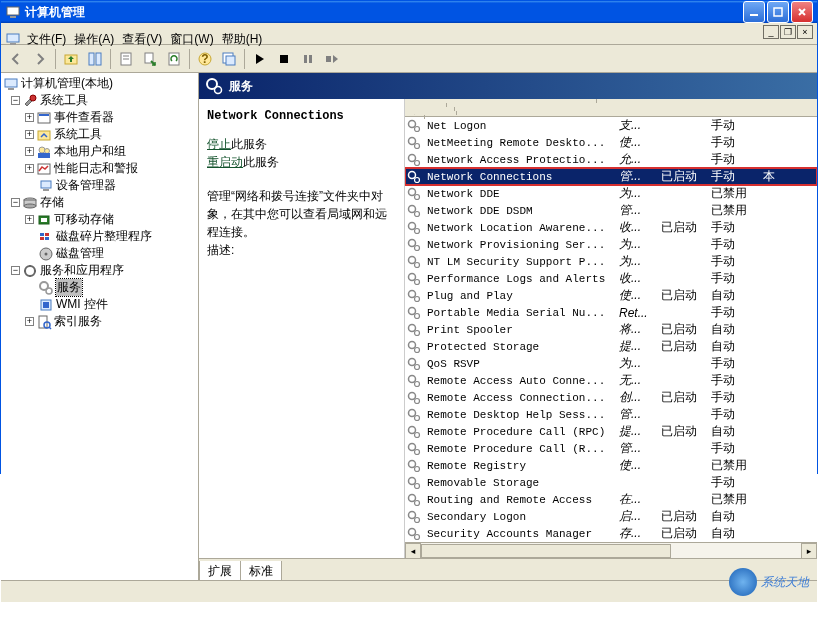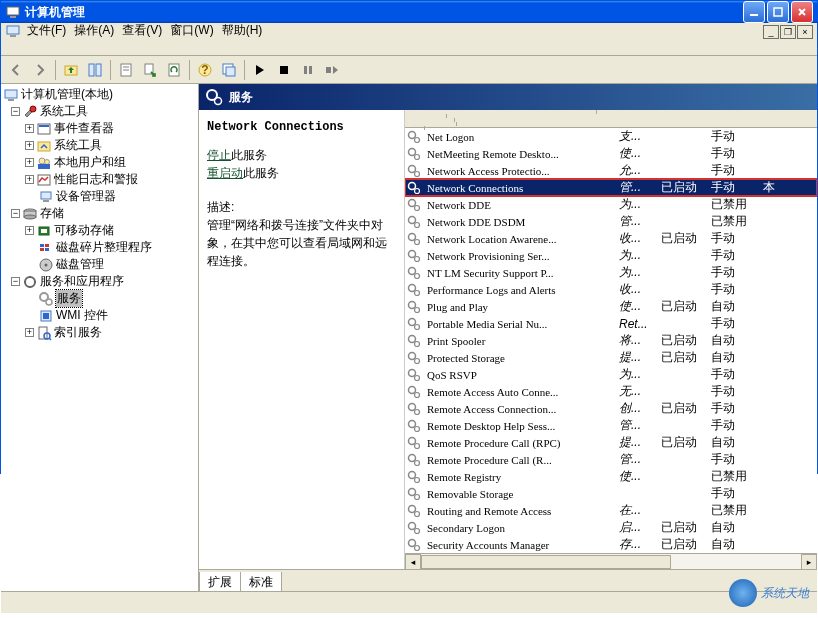--- a/index.html
+++ b/index.html
@@ -9,21 +9,21 @@
 .titlebar { height: 28px; background: linear-gradient(to bottom, #3a8ff0 0%, #0054e3 10%, #0054e3 90%, #003db0 100%); display: flex; align-items: center; padding: 0 4px; color: #fff; font-weight: bold; }
 .titlebar .icon { width: 16px; height: 16px; margin-right: 4px; display: inline-flex; align-items: center; justify-content: center; }
 .titlebar .title { flex: 1; }
 .win-controls { display: flex; gap: 2px; }
 .win-btn { width: 22px; height: 22px; border: 1px solid #fff; border-radius: 3px; display: flex; align-items: center; justify-content: center; color: #fff; font-weight: bold; cursor: default; }
 .min-btn, .max-btn { background: linear-gradient(to bottom, #6fa8f5, #2b6ed8); }
 .close-btn { background: linear-gradient(to bottom, #f08282, #d63030); }
 
 .mdi-container { flex: 1; background: #ece9d8; display: flex; flex-direction: column; position: relative; }
 
-.menubar { height: 22px; background: #ece9d8; display: flex; align-items: flex-end; padding: 16px 4px; border-bottom: 1px solid #aca899; position: relative; }
+.menubar { height: 22px; background: #ece9d8; display: flex; align-items: flex-start; padding: 8px 4px; border-bottom: 1px solid #aca899; position: relative; }
 .menubar-icon { width: 16px; height: 16px; margin-right: 6px; display: inline-flex; }
 .menubar span.menu-item { margin-right: 8px; cursor: default; }
 .mdi-ctrls { position: absolute; right: 4px; top: 2px; display: flex; gap: 1px; }
 .mdi-btn { width: 16px; height: 14px; border: 1px solid #716f64; background: #ece9d8; display: flex; align-items: center; justify-content: center; font-size: 9px; cursor: default; }
 
 .toolbar { height: 28px; background: #ece9d8; display: flex; align-items: center; padding: 0 4px; border-bottom: 1px solid #aca899; gap: 2px; }
 .tb-btn { width: 22px; height: 22px; display: inline-flex; align-items: center; justify-content: center; cursor: default; }
 .tb-sep { width: 1px; height: 20px; background: #aca899; margin: 0 2px; }
 
 .content { flex: 1; display: flex; background: #fff; }
@@ -50,21 +50,21 @@
 .list-row { display: flex; height: 17px; align-items: center; cursor: default; }
 .list-row.selected { background: #0a246a; color: #fff; }
 .list-row.highlighted { outline: 2px solid #d63030; outline-offset: -1px; }
 .list-row .cell { padding: 0 4px; overflow: hidden; white-space: nowrap; text-overflow: ellipsis; }
 .list-row .row-icon { width: 18px; flex-shrink: 0; display: inline-flex; align-items: center; justify-content: center; }
 .col-name { width: 192px; }
 .col-desc { width: 42px; font-style: italic; }
 .col-status { width: 50px; }
 .col-start { width: 52px; }
 .col-logon { width: 20px; }
-.list-row .col-name { font-family: Liberation Serif, serif; font-size: 11px; }
+.list-row .col-name { font-family: Liberation Mono, monospace; font-size: 11px; }
 
 .hscroll { height: 16px; background: #ece9d8; border-top: 1px solid #aca899; display: flex; align-items: center; flex-shrink: 0; }
 .hscroll-btn { width: 16px; height: 16px; background: #ece9d8; border: 1px solid #aca899; display: flex; align-items: center; justify-content: center; font-size: 9px; cursor: pointer; }
 .hscroll-track { flex: 1; height: 16px; background: #f5f3eb; position: relative; }
 .hscroll-thumb { position: absolute; left: 0; width: 250px; height: 14px; top: 1px; background: #ece9d8; border: 1px solid #aca899; cursor: pointer; }
 
 .tabs { height: 22px; border-top: 1px solid #aca899; display: flex; align-items: flex-start; padding-top: 2px; background: #ece9d8; }
 .tab { padding: 2px 8px; border: 1px solid #aca899; border-top: none; background: #fff; cursor: pointer; margin-right: -1px; }
 .tab.active { background: #fff; font-weight: normal; }
 
@@ -387,22 +387,22 @@
           <span>服务</span>
         </div>
         <div class="service-body">
           <div class="detail-panel">
             <div class="detail-title">Network Connections</div>
             <div class="detail-links">
               <div><a>停止</a><span>此服务</span></div>
               <div><a>重启动</a><span>此服务</span></div>
             </div>
             <div class="detail-desc">
+              <div>管理“网络和拨号连接”文件夹中对象，在其中您可以查看局域网和远程连接。</div>
               <div>描述:</div>
-              <div>管理“网络和拨号连接”文件夹中对象，在其中您可以查看局域网和远程连接。</div>
             </div>
           </div>
 
           <div class="list-panel">
             <div class="list-header">
               <div class="col col-name" style="padding-left:22px">名称</div>
               <div class="col col-desc">描述</div>
               <div class="col col-status">状态</div>
               <div class="col col-start">启动类型</div>
               <div class="col col-logon">登录为</div>

